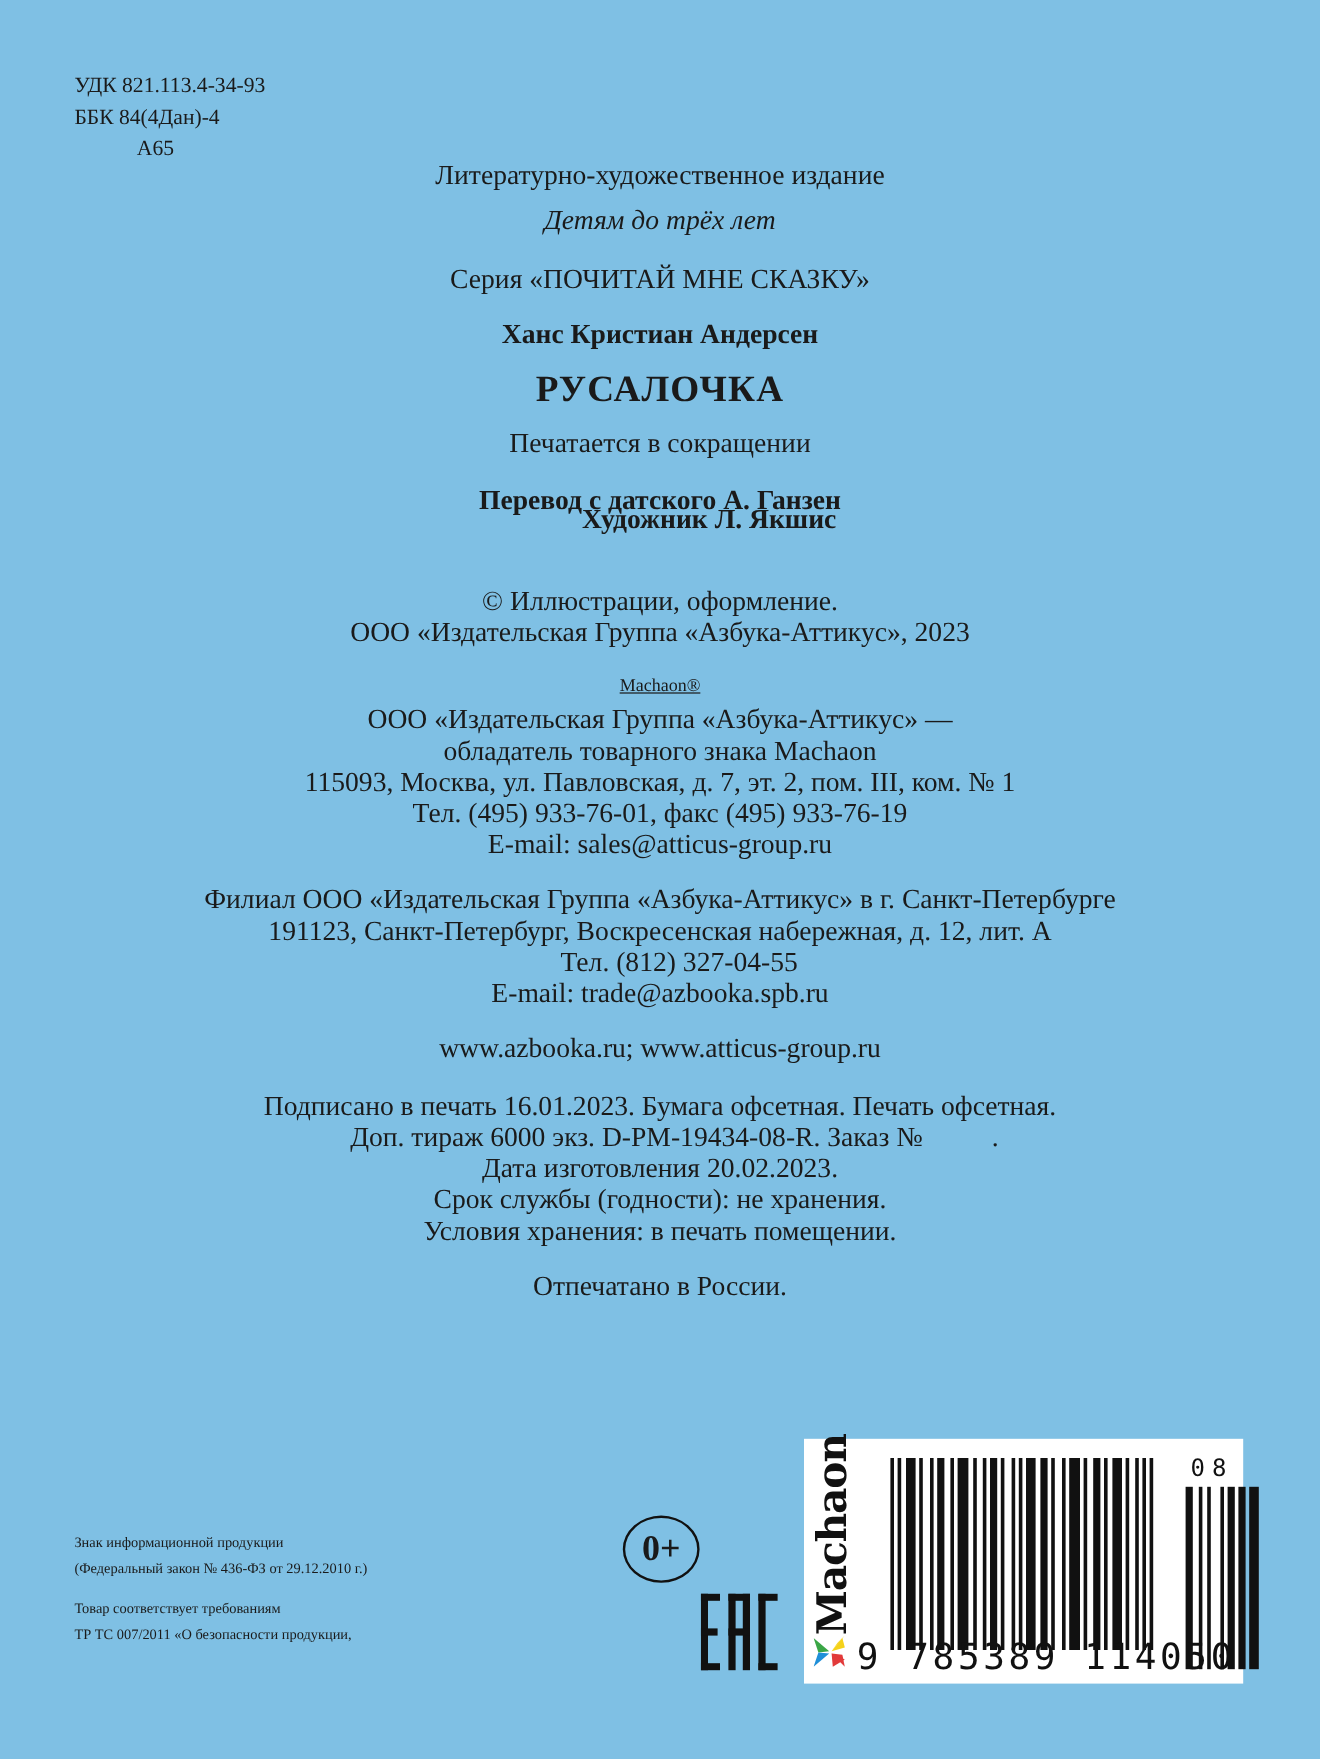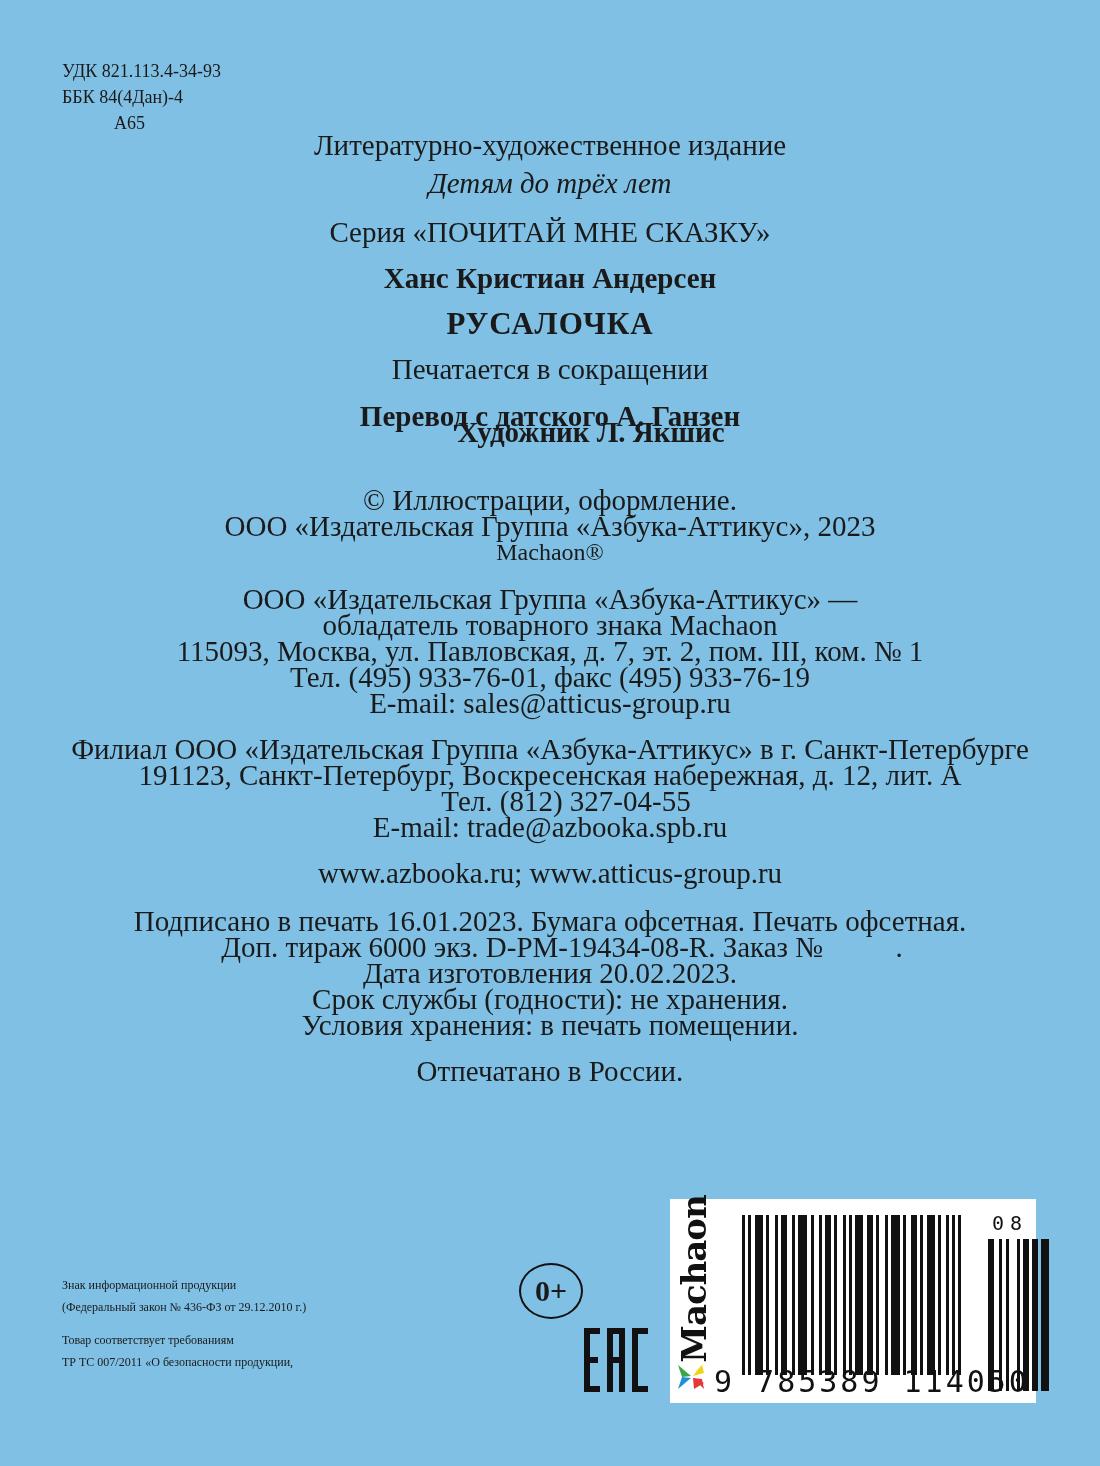--- a/index.html
+++ b/index.html
@@ -10,21 +10,21 @@
     color: #1a1a1a;
     position: relative;
     overflow: hidden;
   }
   .abs { position: absolute; }
   .codes { left: 62px; top: 58px; font-size: 18px; line-height: 26px; }
   .codes div { white-space: nowrap; }
   .codes .indent { padding-left: 52px; }
 
   .center-block { position: absolute; left: 0; width: 1100px; text-align: center; }
-  .line { font-size: 29px; line-height: 25px; white-space: nowrap; }
+  .line { font-size: 23px; line-height: 25px; white-space: nowrap; }
   .italic { font-style: italic; }
   .bold { font-weight: bold; }
   .title { font-size: 31px; font-weight: bold; letter-spacing: 1px; }
 
   .bottom-left { left: 62px; font-size: 12px; line-height: 22px; }
   .bottom-left div { white-space: nowrap; }
 
   .age-badge {
     left: 519px; top: 1263px; width: 64px; height: 56px;
     border: 2px solid #111; border-radius: 50%;
@@ -78,21 +78,21 @@
 <div class="center-block line italic" style="top:171px;">Детям до трёх лет</div>
 <div class="center-block line" style="top:220px;">Серия «ПОЧИТАЙ МНЕ СКАЗКУ»</div>
 <div class="center-block line bold" style="top:266px;">Ханс Кристиан Андерсен</div>
 <div class="center-block title" style="top:306px;">РУСАЛОЧКА</div>
 <div class="center-block line" style="top:357px;">Печатается в сокращении</div>
 <div class="center-block line bold" style="top:404px;">Перевод с датского  А. Ганзен</div>
 <div class="center-block line bold" style="top:420px;padding-left:41px;">Художник  Л. Якшис</div>
 
 <div class="center-block line" style="top:488px;">© Иллюстрации, оформление.</div>
 <div class="center-block line" style="top:514px;">ООО «Издательская Группа «Азбука-Аттикус», 2023</div>
-<div class="center-block line" style="top:540px;font-size:24px;">Machaon®</div>
+<div class="center-block line" style="top:560px;font-size:15px;text-decoration:underline;">Machaon®</div>
 
 <div class="center-block line" style="top:587px;">ООО «Издательская Группа «Азбука-Аттикус» —</div>
 <div class="center-block line" style="top:613px;">обладатель товарного знака Machaon</div>
 <div class="center-block line" style="top:639px;">115093, Москва, ул. Павловская, д. 7, эт. 2, пом. III, ком. № 1</div>
 <div class="center-block line" style="top:665px;">Тел. (495) 933-76-01, факс (495) 933-76-19</div>
 <div class="center-block line" style="top:691px;">E-mail: sales@atticus-group.ru</div>
 
 <div class="center-block line" style="top:737px;">Филиал ООО «Издательская Группа «Азбука-Аттикус» в г. Санкт-Петербурге</div>
 <div class="center-block line" style="top:763px;">191123, Санкт-Петербург, Воскресенская набережная, д. 12, лит. А</div>
 <div class="center-block line" style="top:789px;margin-left:16px;">Тел. (812) 327-04-55</div>

